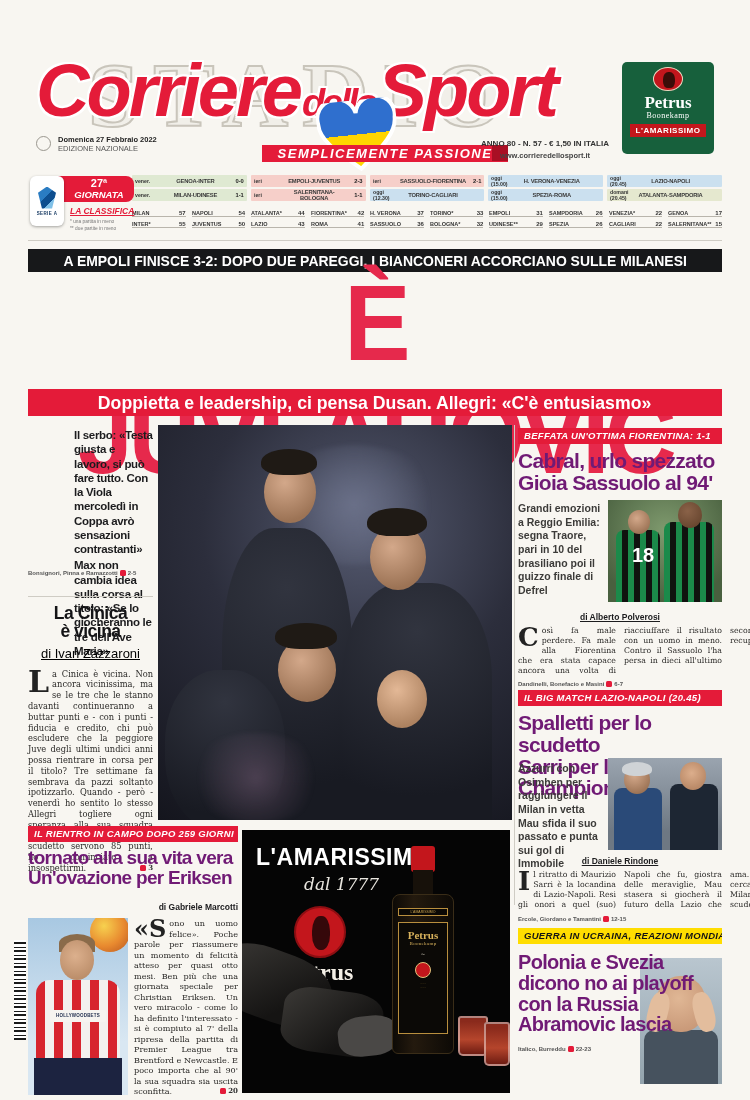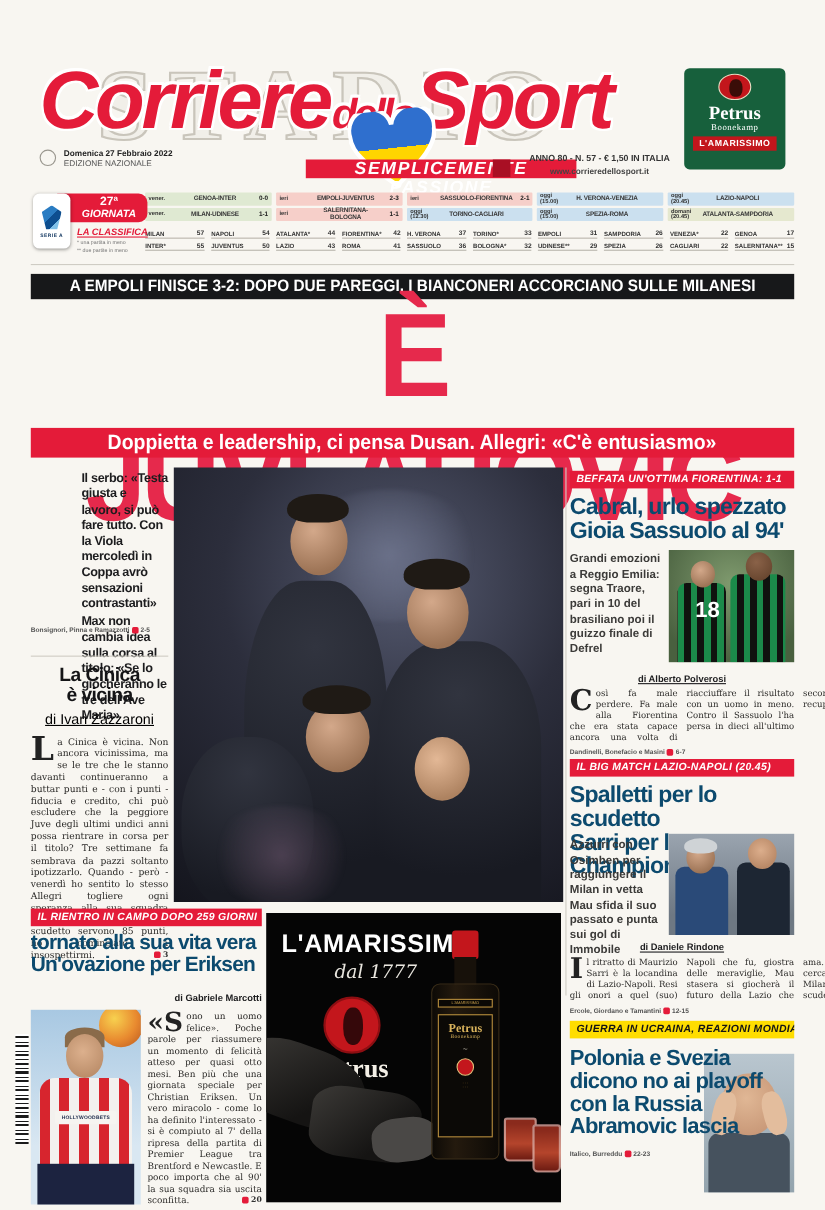--- a/index.html
+++ b/index.html
@@ -20,22 +20,22 @@
   .logo{left:36px;top:58px;width:600px;color:var(--red);font-style:italic;font-weight:bold;
     text-shadow:2px 0 #fff,-2px 0 #fff,0 2px #fff,0 -2px #fff,2px 2px #fff,-2px -2px #fff,2px -2px #fff,-2px 2px #fff;
     letter-spacing:-3px;line-height:.9;}
   .logo .l1{font-size:74px;}
   .logo .l2{font-size:38px;margin:0 2px;}
   .logo .l3{font-size:74px;}
   .edition-mark{left:36px;top:136px;width:15px;height:15px;border:1.5px solid #9a978f;border-radius:50%;}
   .dateline{left:58px;top:135px;font-size:7.5px;color:#555;line-height:1.25;}
   .dateline b{color:#222;}
   .ua-heart{left:318px;top:100px;width:80px;height:72px;transform:rotate(-6deg);}
-  .ribbon{left:278px;top:145px;width:246px;height:17px;background:var(--red);color:#fff;
-    font-size:16px;font-weight:bold;font-style:italic;letter-spacing:1.5px;text-align:center;line-height:17px;}
+  .ribbon{left:262px;top:145px;width:246px;height:17px;background:var(--red);color:#fff;
+    font-size:13px;font-weight:bold;font-style:italic;letter-spacing:1.5px;text-align:center;line-height:17px;}
   .ribbon:before,.ribbon:after{content:"";position:absolute;top:0;border:8.5px solid #a90f24;}
   .ribbon:before{left:-7px;border-left-color:transparent;border-top-color:transparent;border-bottom-color:transparent;border-right-width:0;}
   .issue{left:470px;top:138px;width:150px;text-align:center;font-size:6.5px;color:#777;line-height:1.5;}
   .issue b{color:#333;font-size:8px;}
   .website{font-weight:bold;color:#444;font-size:7.5px;}
   .petrus-box{left:622px;top:62px;width:92px;height:92px;background:#17603c;border-radius:5px;
     display:flex;flex-direction:column;align-items:center;padding-top:5px;}
   .petrus-oval{width:30px;height:24px;background:#c3161c;border-radius:50%;border:1.5px solid #e8dcc2;position:relative;}
   .petrus-oval:after{content:"";position:absolute;left:9px;top:4px;width:12px;height:16px;background:#3a0d08;border-radius:45% 45% 40% 40%;}
   .petrus-name{color:#fff;font-family:"Liberation Serif",serif;font-weight:bold;font-size:17px;line-height:1;margin-top:3px;}
@@ -102,21 +102,21 @@
   .ph-head{position:absolute;border-radius:50%;background:radial-gradient(circle at 40% 35%,#d3a88a,#9c7355 75%);}
   .ph-body{position:absolute;background:radial-gradient(circle at 50% 20%,#31343f,#181a22 80%);border-radius:40% 40% 0 0;}
   .ph-hair{position:absolute;border-radius:50% 50% 40% 40%;background:#1f1a15;}
   .ph-glow{position:absolute;border-radius:50%;filter:blur(2px);}
 
   .rightcol-rule{left:514px;top:425px;height:480px;}
 
   .tag{color:#fff;background:var(--red);font-size:9.5px;font-weight:bold;font-style:italic;
     line-height:16px;height:16px;padding:0 6px;letter-spacing:.3px;white-space:nowrap;overflow:hidden;}
   .tag.yellow{background:#ffdd00;color:#141414;}
-  .art-title{font-weight:bold;color:#0c4a6e;letter-spacing:-.7px;line-height:1.04;}
+  .art-title{font-weight:bold;color:#701a75;letter-spacing:-.7px;line-height:1.04;}
   .lede{font-size:10.5px;font-weight:bold;color:#3c3b39;line-height:1.3;}
   .center-byline{text-align:center;font-size:8.5px;font-weight:bold;text-decoration:underline;color:#1c1c1e;}
   .twocol{column-count:2;column-gap:8px;font-size:7.8px;line-height:1.28;text-align:justify;color:var(--body);}
   .foot-byline{font-size:6px;font-weight:bold;color:#555;}
 
   .fio-tag{left:518px;top:428px;width:204px;}
   .fio-title{left:518px;top:450px;width:204px;font-size:21px;}
   .fio-lede{left:518px;top:502px;width:86px;}
   .fio-photo{left:608px;top:500px;width:114px;height:102px;overflow:hidden;background:radial-gradient(circle at 50% 30%,#7f9a6e,#49603f 80%);}
   .sass-shirt{position:absolute;background:repeating-linear-gradient(90deg,#1b8a4a 0 6px,#10120f 6px 12px);border-radius:8px 8px 0 0;}

